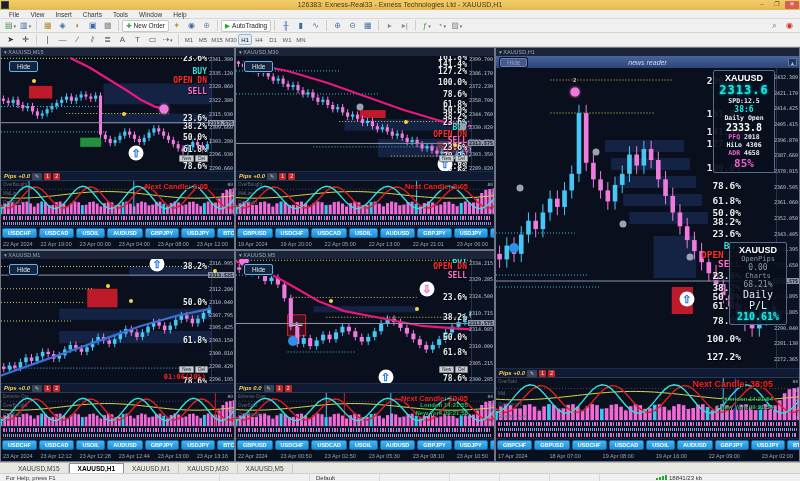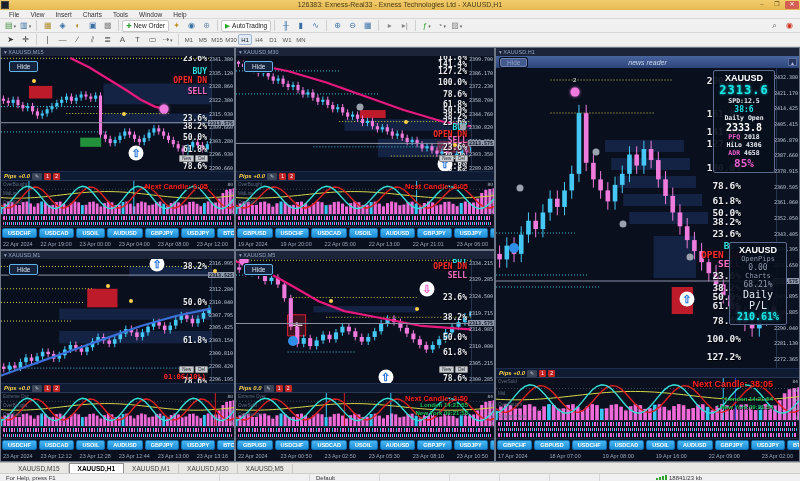--- a/index.html
+++ b/index.html
@@ -1231,21 +1231,21 @@
             <polyline points="0,72.95539490878473 1.5873015873015872,80.05117940221017 3.1746031746031744,81.92340420221356 4.761904761904762,78.24663522611117 6.349206349206349,69.65997624978277 7.936507936507937,57.65597853484742 9.523809523809524,44.321202405092464 11.11111111111111,31.97352690878816 12.698412698412698,22.759251170061617 14.285714285714286,18.280020126327457 15.873015873015873,19.31442321077957 17.46031746031746,25.682658286990048 19.047619047619047,36.27778523733133 20.634920634920636,49.258136640243855 22.22222222222222,62.36744030463614 23.80952380952381,73.32700928402804 25.396825396825395,80.23182807098092 26.984126984126984,81.8816864300437 28.571428571428573,77.98980248457488 30.158730158730158,69.2326717503389 31.746031746031747,57.13247725120787 33.333333333333336,43.792500439875234 34.92063492063492,31.531524358105244 36.507936507936506,22.480777854042046 38.095238095238095,18.213480866951244 39.682539682539684,19.471384003133153 41.26984126984127,26.03583587348769 42.857142857142854,36.76578954137213 44.44444444444444,49.796141719435134 46.03174603174603,62.86192897587814 47.61904761904762,73.69202847847836 49.20634920634921,80.40392937864752 50.79365079365079,81.8309548368807 52.38095238095238,77.72505626362515 53.96825396825397,68.79992965082454 55.55555555555556,56.60695942200949 57.142857142857146,43.265553503833594 58.73015873015873,31.09474334844147 60.317460317460316,22.21008497155884 61.904761904761905,18.15592852218162 63.492063492063494,19.636976066620033 65.07936507936508,26.395788781804008 66.66666666666667,37.25753551711908 68.25396825396825,50.33420443491397 69.84126984126983,63.352781229527565 71.42857142857143,74.05034929126874 73.01587301587301,80.56743466748341 74.60317460317461,81.77122376592752 76.19047619047619,77.45247141422853 77.77777777777777,68.36187229921627 79.36507936507937,56.07957362545401 80.95238095238095,42.740510579216746 82.53968253968254,30.66330736968311 84.12698412698413,21.94724905486159 85.71428571428571,18.107379363633772 87.3015873015873,19.811152583854224 88.88888888888889,26.76241524344924 90.47619047619048,37.75288413459294 92.06349206349206,50.872172661697675 93.65079365079364,63.839858288284745 95.23809523809524,74.40187041534729 96.82539682539682,80.72229771009063 98.41269841269842,81.70251010478457 100,77.17212500354535" fill="none" stroke="#e02020" stroke-width="1.4" vector-effect="non-scaling-stroke"></polyline>
             <polyline points="0,83.71660355538393 1.5873015873015872,78.99997637279779 3.1746031746031744,69.2425118352559 4.761904761904762,56.14027310840392 6.349206349206349,41.9707190963055 7.936507936507937,29.196831707947556 9.523809523809524,20.03899512183694 11.11111111111111,16.089043902264827 12.698412698412698,18.033566941646626 14.285714285714286,25.534563124102725 15.873015873015873,37.28819339577198 17.46031746031746,51.251416832478114 19.047619047619047,64.99711634314087 20.634920634920636,76.1359853065197 22.22222222222222,82.73184191195539 23.80952380952381,83.63818038519497 25.396825396825395,78.69745905194854 26.984126984126984,68.76848456560413 28.571428571428573,55.57713231460222 30.158730158730158,41.416351104639226 31.746031746031747,28.74759793764201 33.333333333333336,19.772982338941627 34.92063492063492,16.052491012483557 36.507936507936506,18.232827645750472 38.095238095238095,25.935001504196126 39.682539682539684,37.82020440394783 41.26984126984127,51.82252518776427 42.857142857142854,65.50805078082851 44.44444444444444,76.49793411978807 46.03174603174603,82.88189039097679 47.61904761904762,83.55024678533687 49.20634920634921,78.38682817790254 50.79365079365079,68.28915093424035 52.38095238095238,55.012414713612216 53.96825396825397,40.864409944275664 55.55555555555556,28.304372800169787 57.142857142857146,19.515515557116586 58.73015873015873,16.025536007991334 60.317460317460316,18.44106979459967 61.904761904761905,26.342243714730458 63.492063492063494,38.355658972033176 65.07936507936508,52.39311826554671 66.66666666666667,66.01460067022708 68.25396825396825,76.85239124545805 69.84126984126983,83.02264226410658 71.42857142857143,83.45282761703297 73.01587301587301,78.0681715744673 74.60317460317461,67.80464646183592 76.19047619047619,54.44627996647868 77.77777777777777,40.315051664011925 79.36507936507937,27.867281607347604 80.95238095238095,19.266667569232737 82.53968253968254,16.008186509701986 84.12698412698413,18.658234512467594 85.71428571428571,26.756174617242372 87.3015873015873,38.89440571243933 88.88888888888889,52.96303474362334 90.47619047619048,66.51662279588774 92.06349206349206,77.19925646884725 93.65079365079364,83.15405773695707 95.23809523809524,83.3459504233352 96.82539682539682,77.74157933454276 98.41269841269842,67.3151081309997 100,53.878888134912444" fill="none" stroke="#35e0d8" stroke-width="1.4" vector-effect="non-scaling-stroke"></polyline>
           </svg>
     <div class="ind-lbl" style="top: 2%;">Extreme Over</div>
           <div class="ind-lbl" style="top: 30%;">OverSold</div>
           <div class="ind-lbl" style="top: 58%;">OverBought</div>
           <div class="ind-scale" style="top: 8%;">84</div>
           <div class="ind-scale" style="top: 36%;">50</div>
           <div class="ind-scale" style="top: 64%;">16</div>
           <div class="ind-scale" style="top: 92%;">0</div>
-          <div class="nextcandle">Next Candle: 3:50</div>
+          <div class="nextcandle">Next Candle: 10:05</div>
           <div class="session" style="bottom: 18px;">London  14:21:55</div>
           <div class="session" style="bottom: 10px;">New York  09:21:55</div>
         </div>
     <div class="strips" style="flex: 0 0 12px;">
           <div class="strip pinkish"></div>
           <div class="strip"></div>
         </div>
     <div class="symtabs">
           <div class="symtab">GBPUSD</div>
           <div class="symtab">USDCHF</div>

